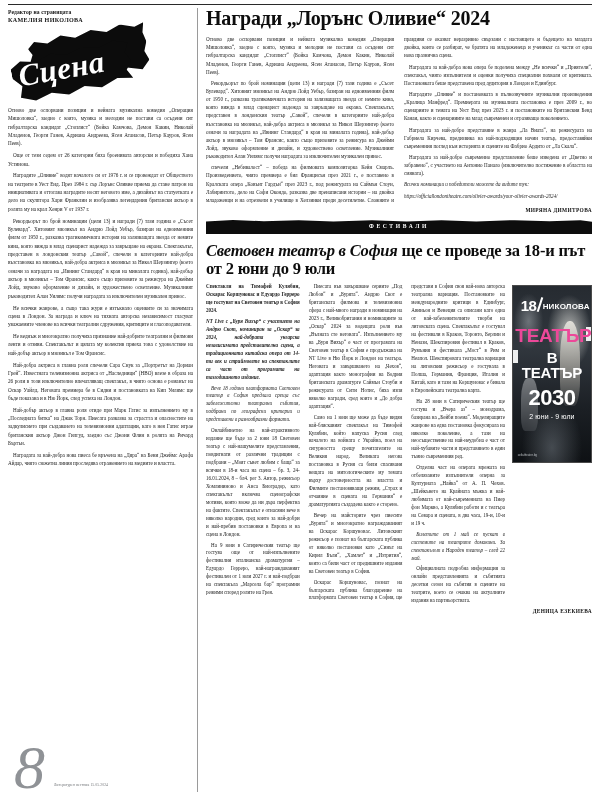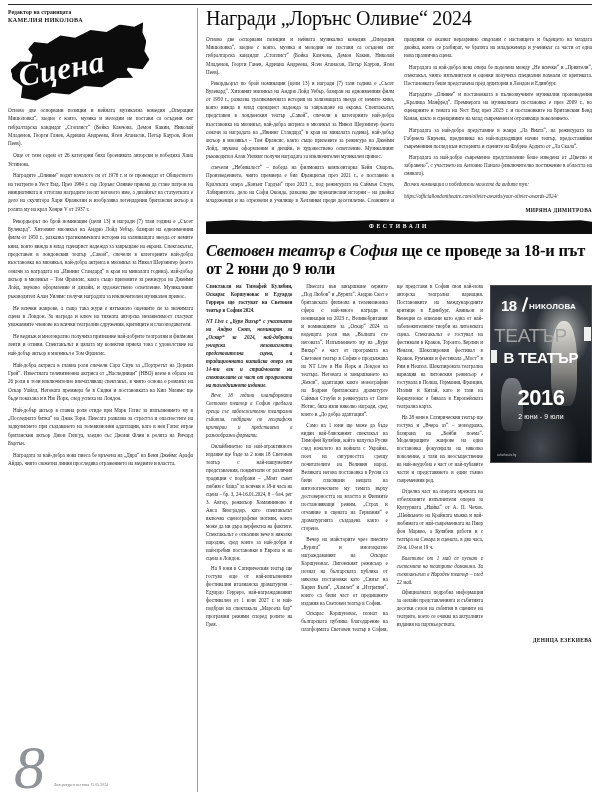--- a/index.html
+++ b/index.html
@@ -143,21 +143,21 @@
   
   .main {
     position: absolute;
     left: 206px;
     top: 8px;
     width: 386px;
   }
 
   .headline1 {
     font-size: 20px;
-    font-weight: normal;
+    font-weight: bold;
     letter-spacing: -.2px;
     line-height: 1.06;
     margin-bottom: 6px;
     color: #0d0d0d;
   }
 
   .cols2 {
     column-count: 2;
     column-gap: 10px;
     column-rule: none;
@@ -215,21 +215,21 @@
     color: #0d0d0d;
     margin-top: 7px;
   }
   .headline2 .up { font-style: normal; }
 
   
   .fest-area { position: relative; }
 
   .poster {
     float: right;
-    width: 102px;
+    width: 80px;
     height: 178px;
     margin: 2px 0 4px 7px;
     background: #1d2228;
     border: 1px solid #4a4a4a;
     position: relative;
     overflow: hidden;
   }
   .poster .photo {
     position: absolute;
     inset: 0;
@@ -281,22 +281,22 @@
     left: 33%; top: 6%;
     width: 1.6px; height: 15px;
     background: #ffffff;
     transform: rotate(18deg);
   }
   .poster .pt-teat {
     position: absolute;
     left: 3%; top: 23%;
     width: 94%;
     font-size: 19px;
-    font-weight: normal;
-    color: #a3a3a3;
+    font-weight: bold;
+    color: #ec4899;
     letter-spacing: -.3px;
     line-height: .95;
     font-family: "Liberation Sans", sans-serif;
   }
   .poster .pt-sofia {
     position: absolute;
     left: 3%; top: 36%;
     width: 94%;
     font-size: 15px;
     font-weight: bold;
@@ -438,21 +438,21 @@
         <div class="photo"></div>
         <div class="figure"></div>
         <div class="figure2"></div>
         <div class="pt-bar"></div>
         <div class="pt-bar2"></div>
         <div class="pt-slash"></div>
         <div class="pt-18">18</div>
         <div class="pt-world">НИКОЛОВА</div>
         <div class="pt-teat">ТЕАТЪР</div>
         <div class="pt-sofia">В ТЕАТЪР</div>
-        <div class="pt-year">2016</div>
+        <div class="pt-year">2030</div>
         <div class="pt-dates">2 юни - 9 юли</div>
         <div class="pt-credit">sofiatheatre.bg</div>
       </div>
 
       <div class="cols3">
         <p class="lead">Спектакли на Тимофей Кулябин, Оскарас Коршуновас и Едуардо Герреро ще гостуват на Световен театър в София 2024.</p>
         <p class="leadi">NT Live с „Буря Вихър“ с участието на Андрю Скот, номиниран за „Оскар“ за 2024, най-добрата унгарска независимата представителна сцена, а традиционната китайска опера от 14-ти век и стриймовете на спектаклите са част от програмата на тазгодишното издание.</p>
         <p class="ital">Вече 18 години платформата Световен театър в София предлага среща със забележителни театрални събития, подбрани по географски критерии и представени в разнообразни формати.</p>
         <p>Онлайбинетно на най-атрактивното издание ще бъде за 2 юни 18 Световен театър с най-нашумелите представления, повдигнати от различни традиции с подбрани – „Моят съвет любим с баща“ за всички в 18-и часа на сцена – бр. 3, 24-16.01.2024, 8 – бл4. рег 3. Автор, режисьор Хомлининово и Анса Биоградор, като спектакълът включва сценографски мотиви, които може да ни дъра перфектна на фактите. Спектакълът е отнасяни вече в няколко народни, сред които за най-добри и най-пребив постановки в Европа и на сцена в Лондон.</p>
         <p>На 9 юни в Сатирическия театър ще гостува още от най-изпълнените фестивални италианска драматургия – Едуардо Герреро, най-награждаваният фестивален от 1 юли 2027 г. и най-подбран на спектакъла „Марсела бар“ програмни режими според ролите на Грея.</p>

